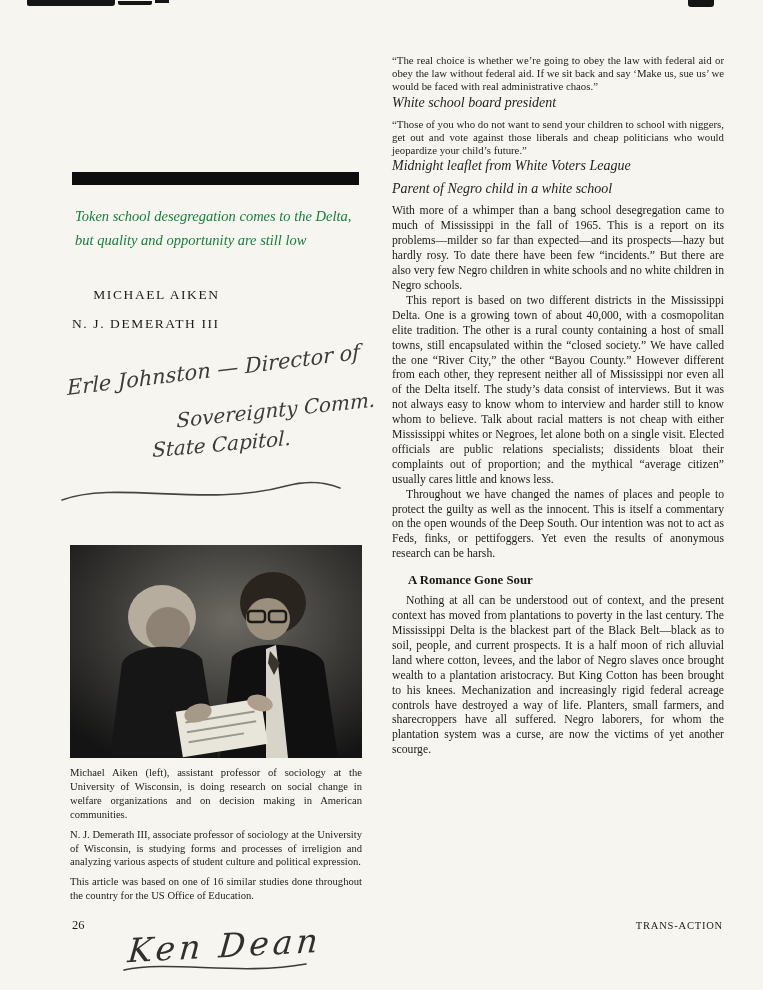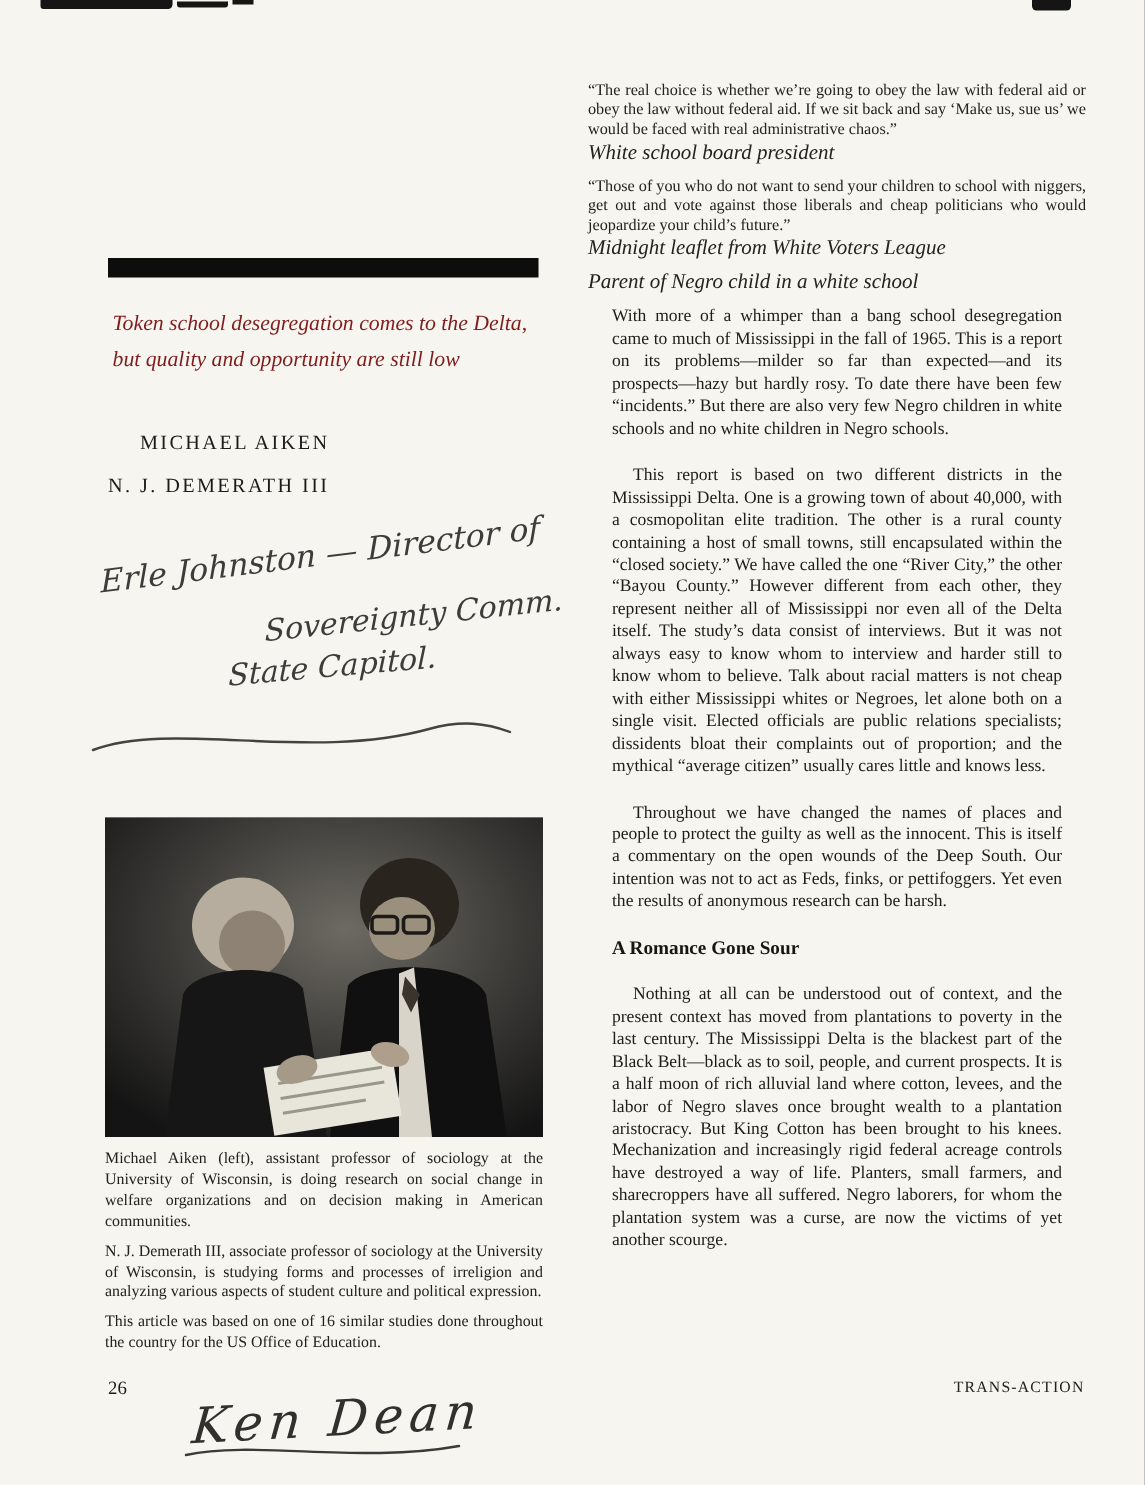--- a/index.html
+++ b/index.html
@@ -17,21 +17,21 @@
 
   
   .title{
     position:absolute;left:72px;top:58px;width:300px;
     font-family:"DejaVu Serif", serif;font-style:italic;font-weight:500;
     font-size:26px;line-height:50px;letter-spacing:.5px;color:#181816;
   }
   .rule{position:absolute;left:72px;top:172px;width:287px;height:13px;background:#0d0d0d;}
   .deck{
     position:absolute;left:75px;top:204px;width:282px;
-    font-style:italic;font-size:14.5px;line-height:24px;color:#7f1d1d;
+    font-style:italic;font-size:14.5px;line-height:24px;color:#15803d;
   }
   .authors{position:absolute;left:72px;top:280px;font-size:13.5px;letter-spacing:1.6px;line-height:29px;color:#1b1b19;text-align:right;}
   .hw{
     position:absolute;font-family:"DejaVu Serif", serif;font-style:italic;
     color:#3c3c3a;white-space:nowrap;
   }
   .hw1{left:66px;top:358px;font-size:21px;transform:rotate(-7deg) skewX(-6deg);}
   .hw2{left:176px;top:398px;font-size:20px;transform:rotate(-6deg) skewX(-6deg);}
   .hw3{left:152px;top:432px;font-size:20px;transform:rotate(-5deg) skewX(-6deg);}
   .swoosh{position:absolute;left:56px;top:462px;}
@@ -43,21 +43,21 @@
     position:absolute;left:128px;top:926px;font-family:"DejaVu Serif", serif;
     font-style:italic;font-size:33px;letter-spacing:4px;color:#30302e;
     transform:rotate(-3deg) skewX(-8deg);white-space:nowrap;
   }
   .sig-swoosh{position:absolute;left:120px;top:956px;}
 
   
   .rightcol{position:absolute;left:392px;top:54px;width:332px;}
   .quote{font-size:10.8px;line-height:12.9px;text-align:justify;margin:0;color:#24241f;}
   .quote-attr{font-size:14px;font-style:italic;text-align:left;margin:2px 0 7px 0;color:#24241f;}
-  .bodyp{font-size:11.7px;line-height:14.9px;text-align:justify;margin:16px;color:#1c1c19;font-family:Liberation Serif, serif;}
+  .bodyp{font-size:11.7px;line-height:14.9px;text-align:justify;margin:0;color:#1c1c19;font-family:Liberation Serif, serif;}
   .bodyp.first{margin-top:6px;}
   .indent{text-indent:14px;}
   .subhead{font-size:12.8px;font-weight:bold;margin:11px 0 6px 16px;color:#161613;}
   .brand{position:absolute;right:40px;top:920px;font-size:10.5px;letter-spacing:.8px;color:#21211e;}
 </style>
 </head>
 <body>
 
 <div class="page">
 

